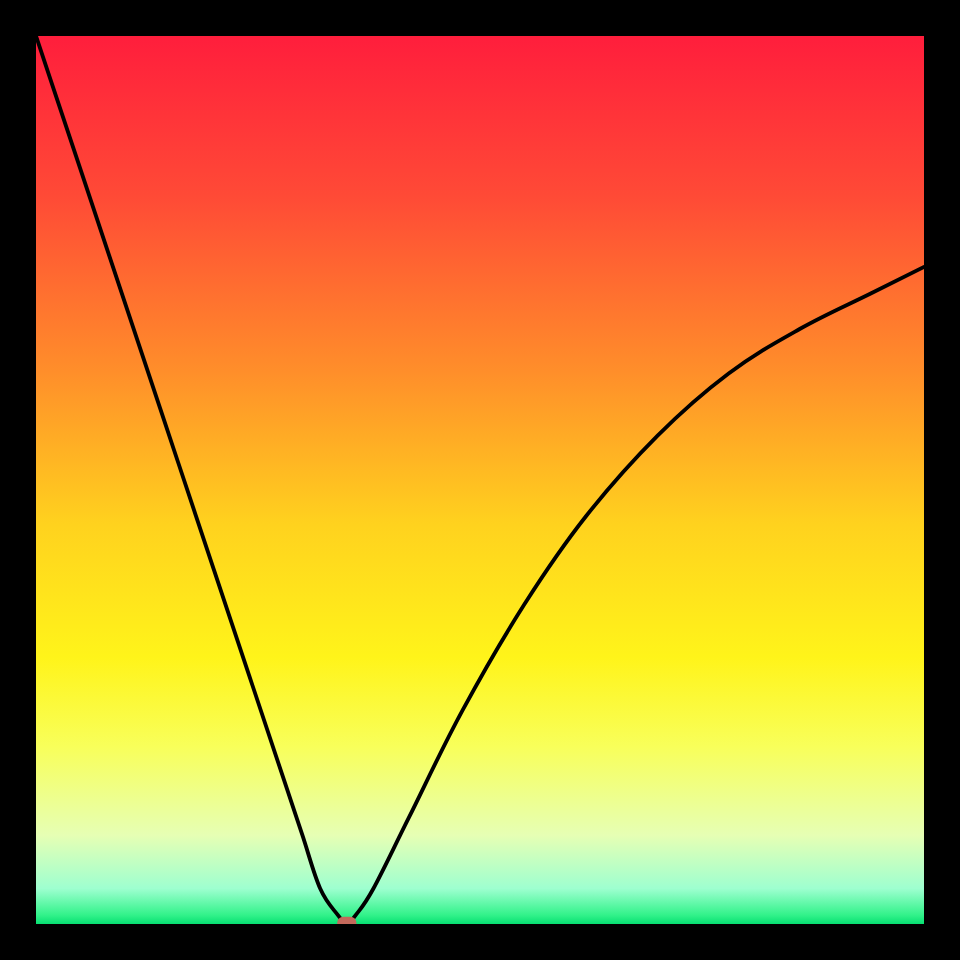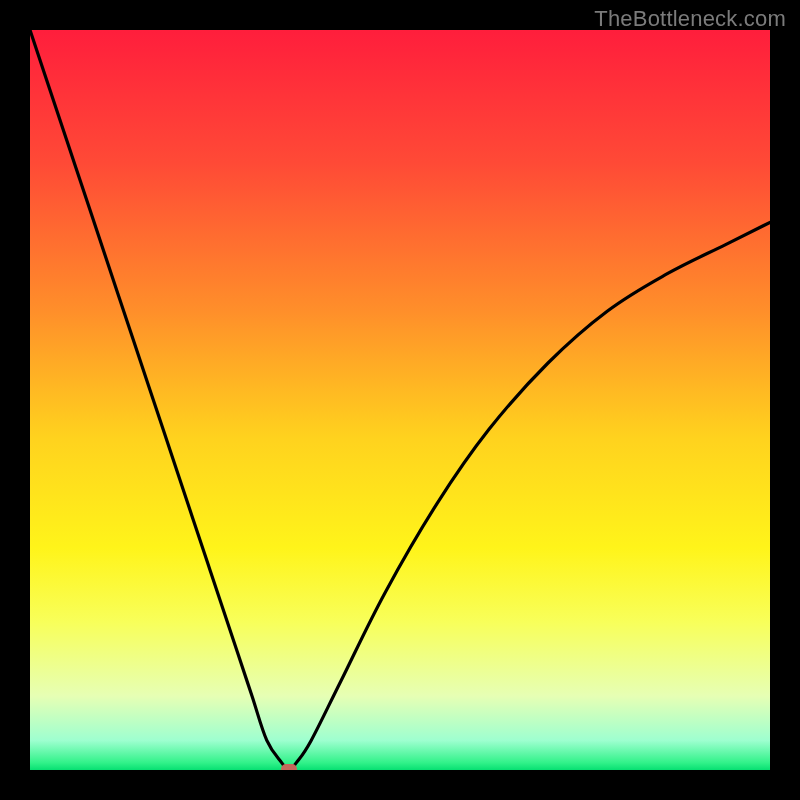--- a/index.html
+++ b/index.html
@@ -56,21 +56,20 @@
     font-weight: 500;
     color: #7b7b7b;
     letter-spacing: 0.2px;
   }
 </style>
 </head>
 <body>
 
 <div class="frame">
 
-  <div class="watermark">TheBottleneck.com</div>
 
   <div class="plot-area">
     <svg class="gradient" viewBox="0 0 740 740" preserveAspectRatio="none">
       <defs>
         <linearGradient id="bg-grad" x1="0" y1="0" x2="0" y2="1">
             <stop offset="0%" stop-color="#ff1e3c"></stop>
             <stop offset="18%" stop-color="#ff4a36"></stop>
             <stop offset="38%" stop-color="#ff8f2a"></stop>
             <stop offset="55%" stop-color="#ffd21e"></stop>
             <stop offset="70%" stop-color="#fff41a"></stop>

